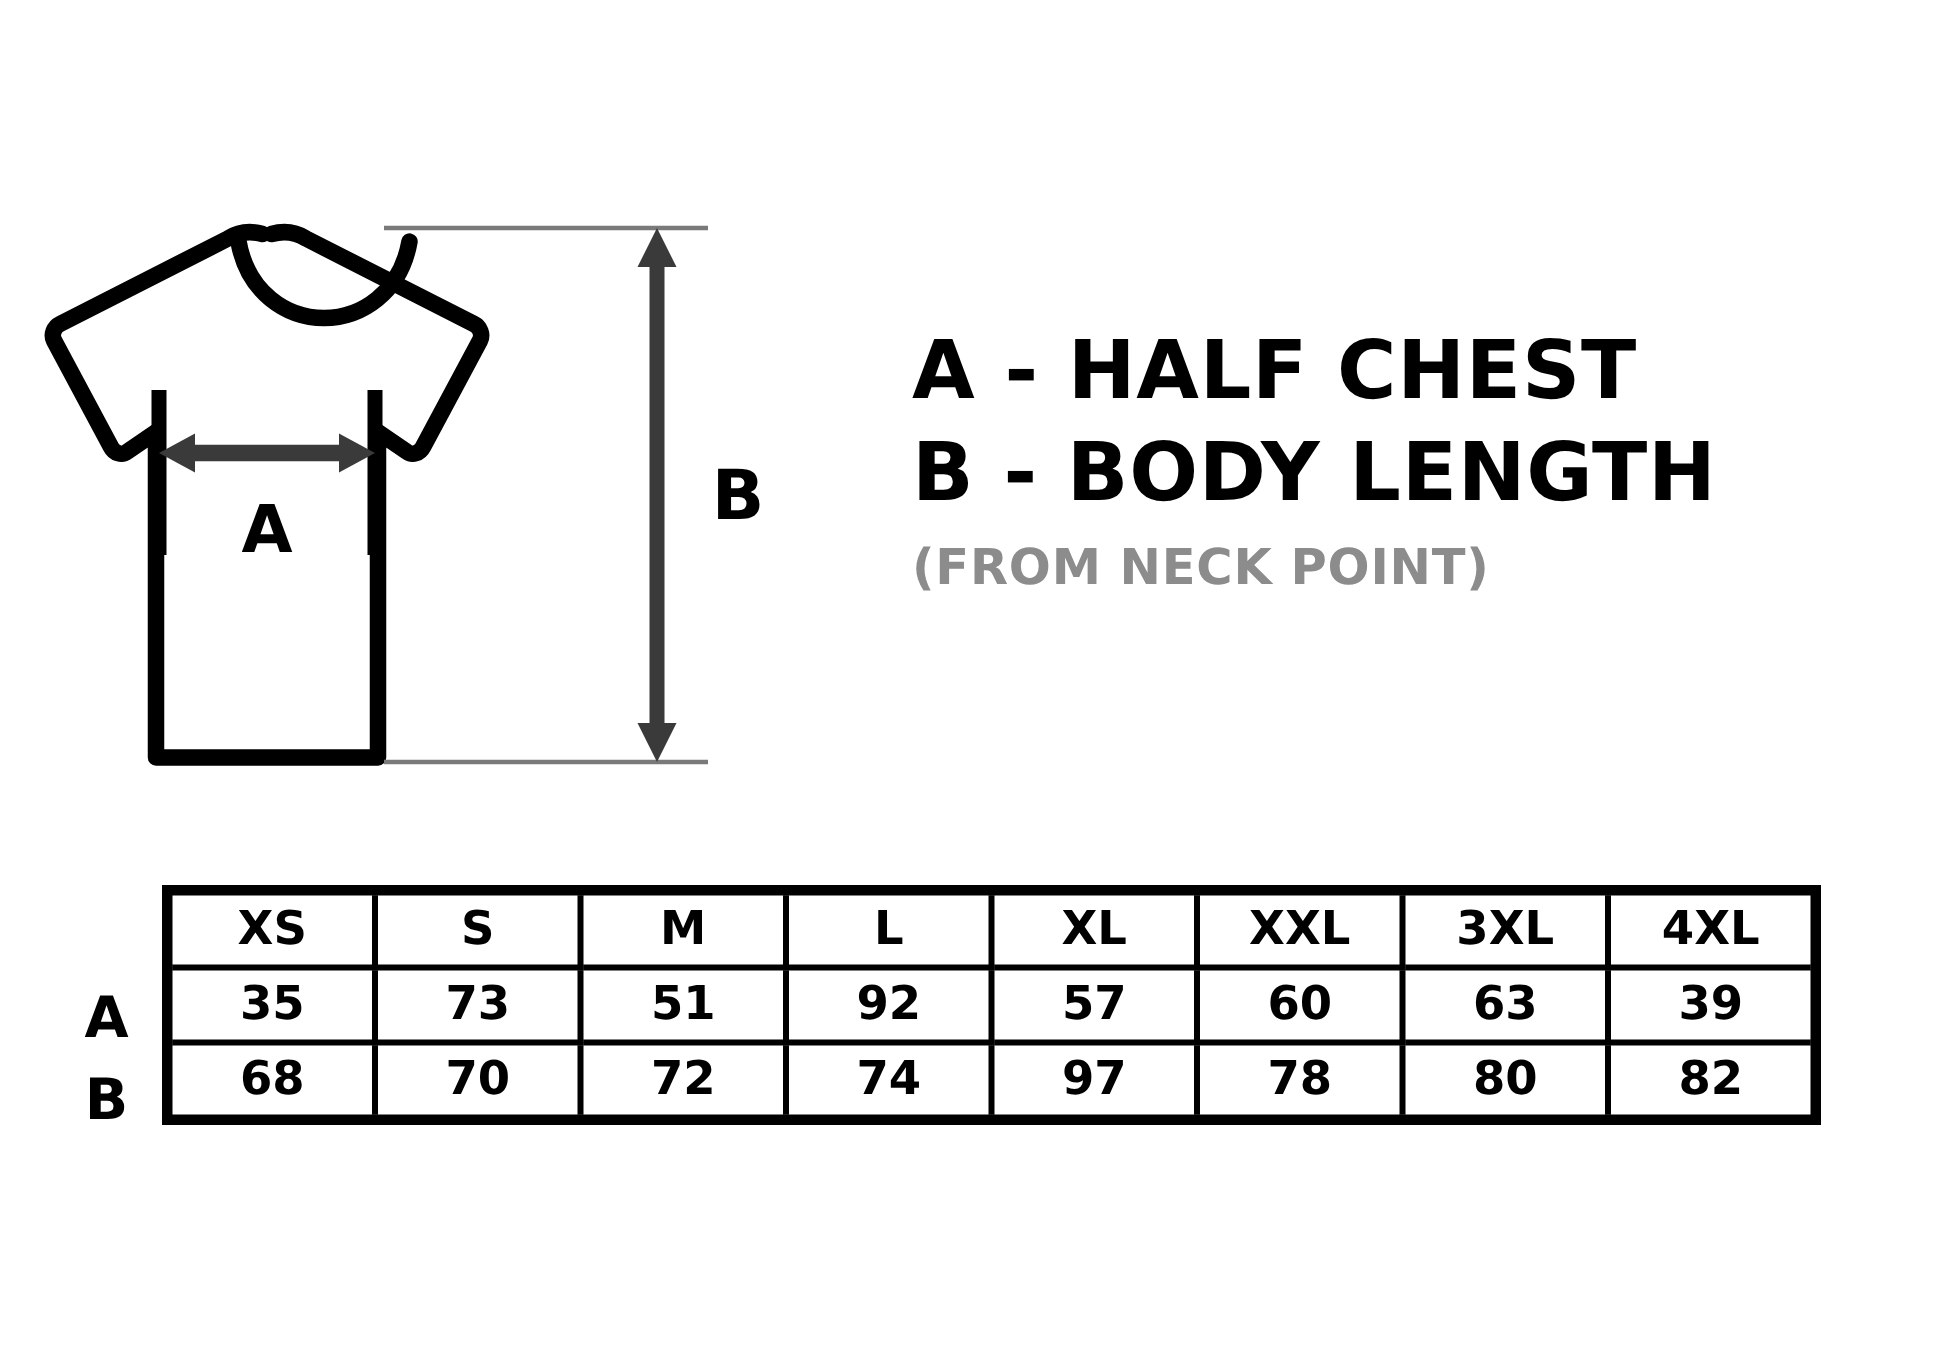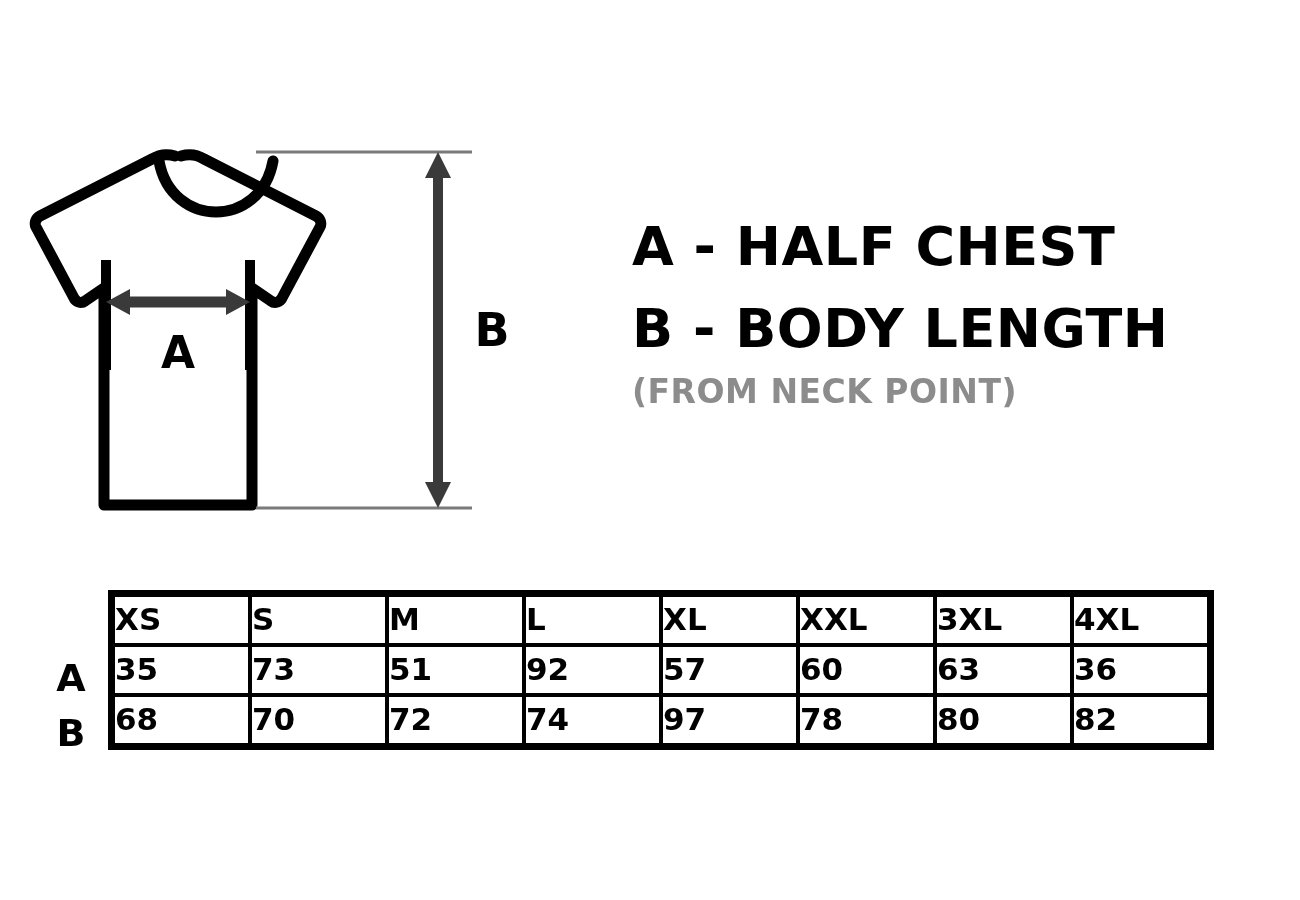--- a/index.html
+++ b/index.html
@@ -25,37 +25,37 @@
     position: absolute;
     left: 20px;
     top: 120px;
     width: 500px;
     height: 420px;
   }
 
   
   .legend {
     position: absolute;
-    left: 632px;
+    left: 608px;
     top: 215px;
     width: 640px;
   }
   .legend-line {
     font-weight: bold;
     color: #000000;
     letter-spacing: 0.5px;
     line-height: 1.18;
     white-space: nowrap;
   }
   .legend-line.l1 {
     font-size: 54px;
   }
   .legend-line.l2 {
     font-size: 54px;
-    margin-top: 18px;
+    margin-top: 4px;
   }
   .legend-sub {
     font-size: 33px;
     font-weight: bold;
     color: #8c8c8c;
     letter-spacing: 0.5px;
     margin-top: 12px;
     text-align: left;
     padding-right: 10px;
     white-space: nowrap;
@@ -94,20 +94,21 @@
     top: 0;
     border-collapse: collapse;
     background: #000000;
     border: 7px solid #000000;
   }
   table.sizes td {
     background: #ffffff;
     border: 4px solid #000000;
     width: 133px;
     height: 44px;
+    text-align: center;
     vertical-align: middle;
     font-size: 31px;
     font-weight: bold;
     color: #000000;
     font-family: "DejaVu Sans", sans-serif;
     padding: 0 0 2px 0;
   }
 </style>
 </head>
 <body>
@@ -187,21 +188,21 @@
           <td>4XL</td>
         </tr>
         <tr>
           <td>35</td>
           <td>73</td>
           <td>51</td>
           <td>92</td>
           <td>57</td>
           <td>60</td>
           <td>63</td>
-          <td>36</td>
+          <td>39</td>
         </tr>
         <tr>
           <td>68</td>
           <td>70</td>
           <td>72</td>
           <td>74</td>
           <td>97</td>
           <td>78</td>
           <td>80</td>
           <td>82</td>

